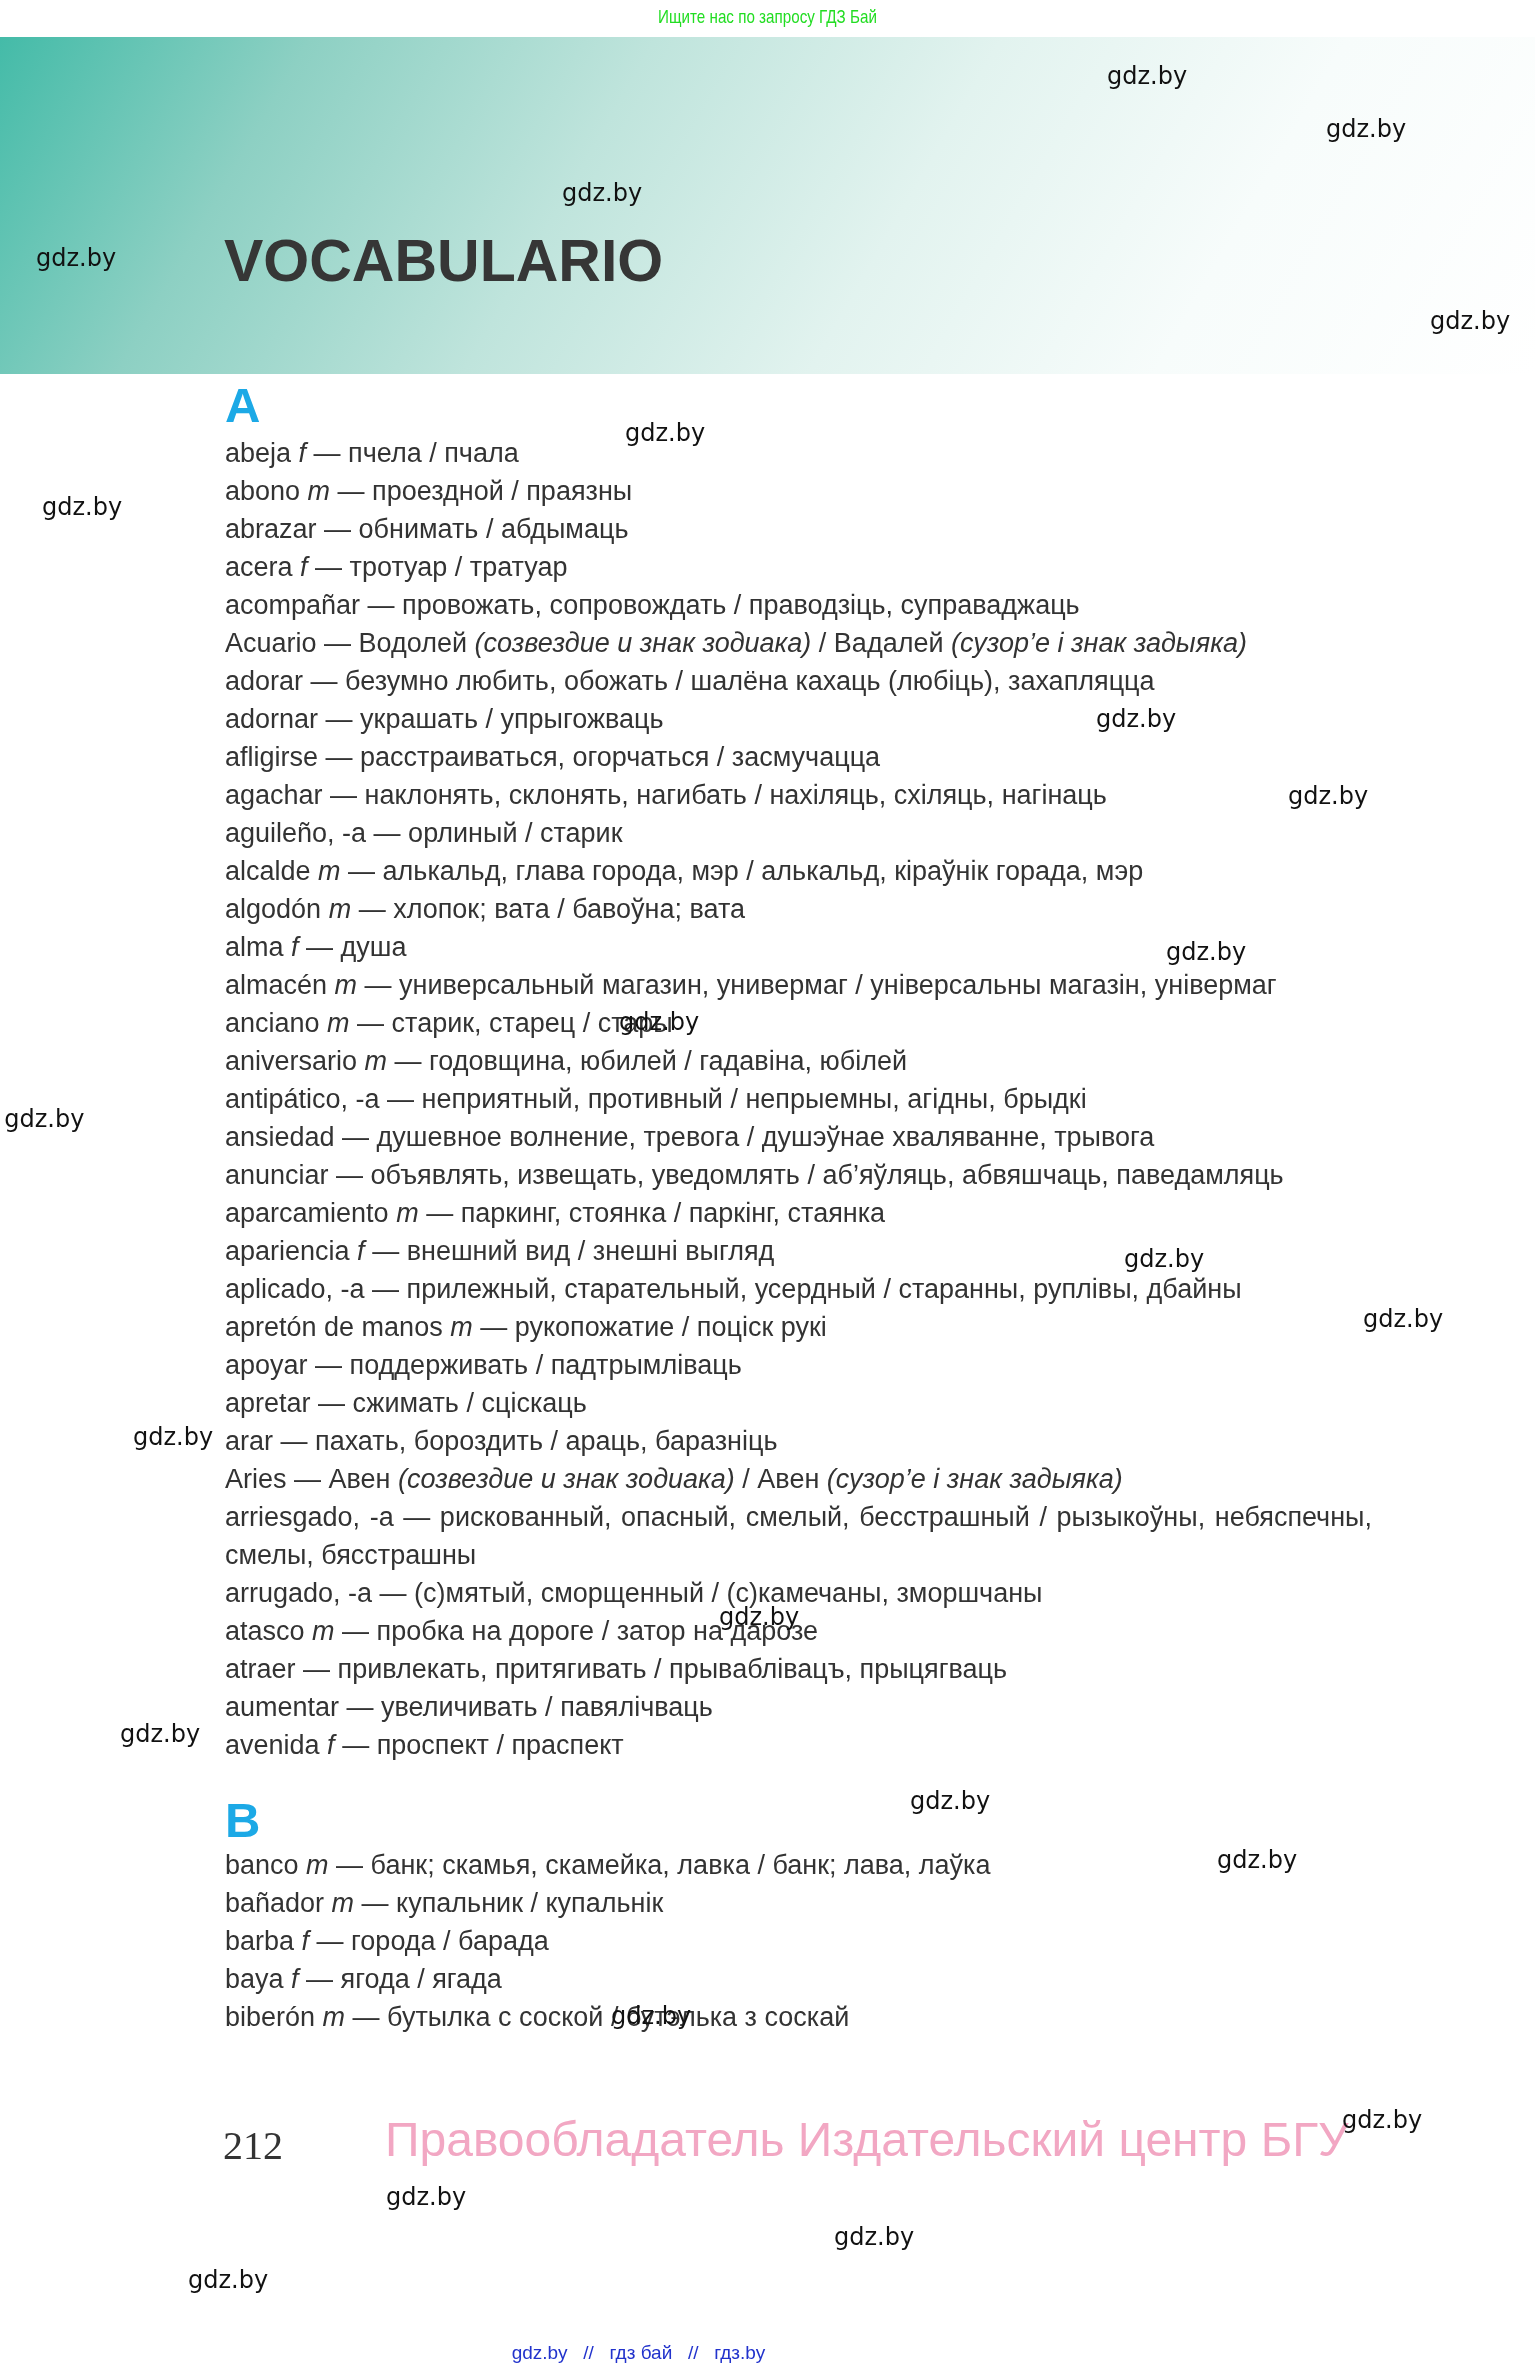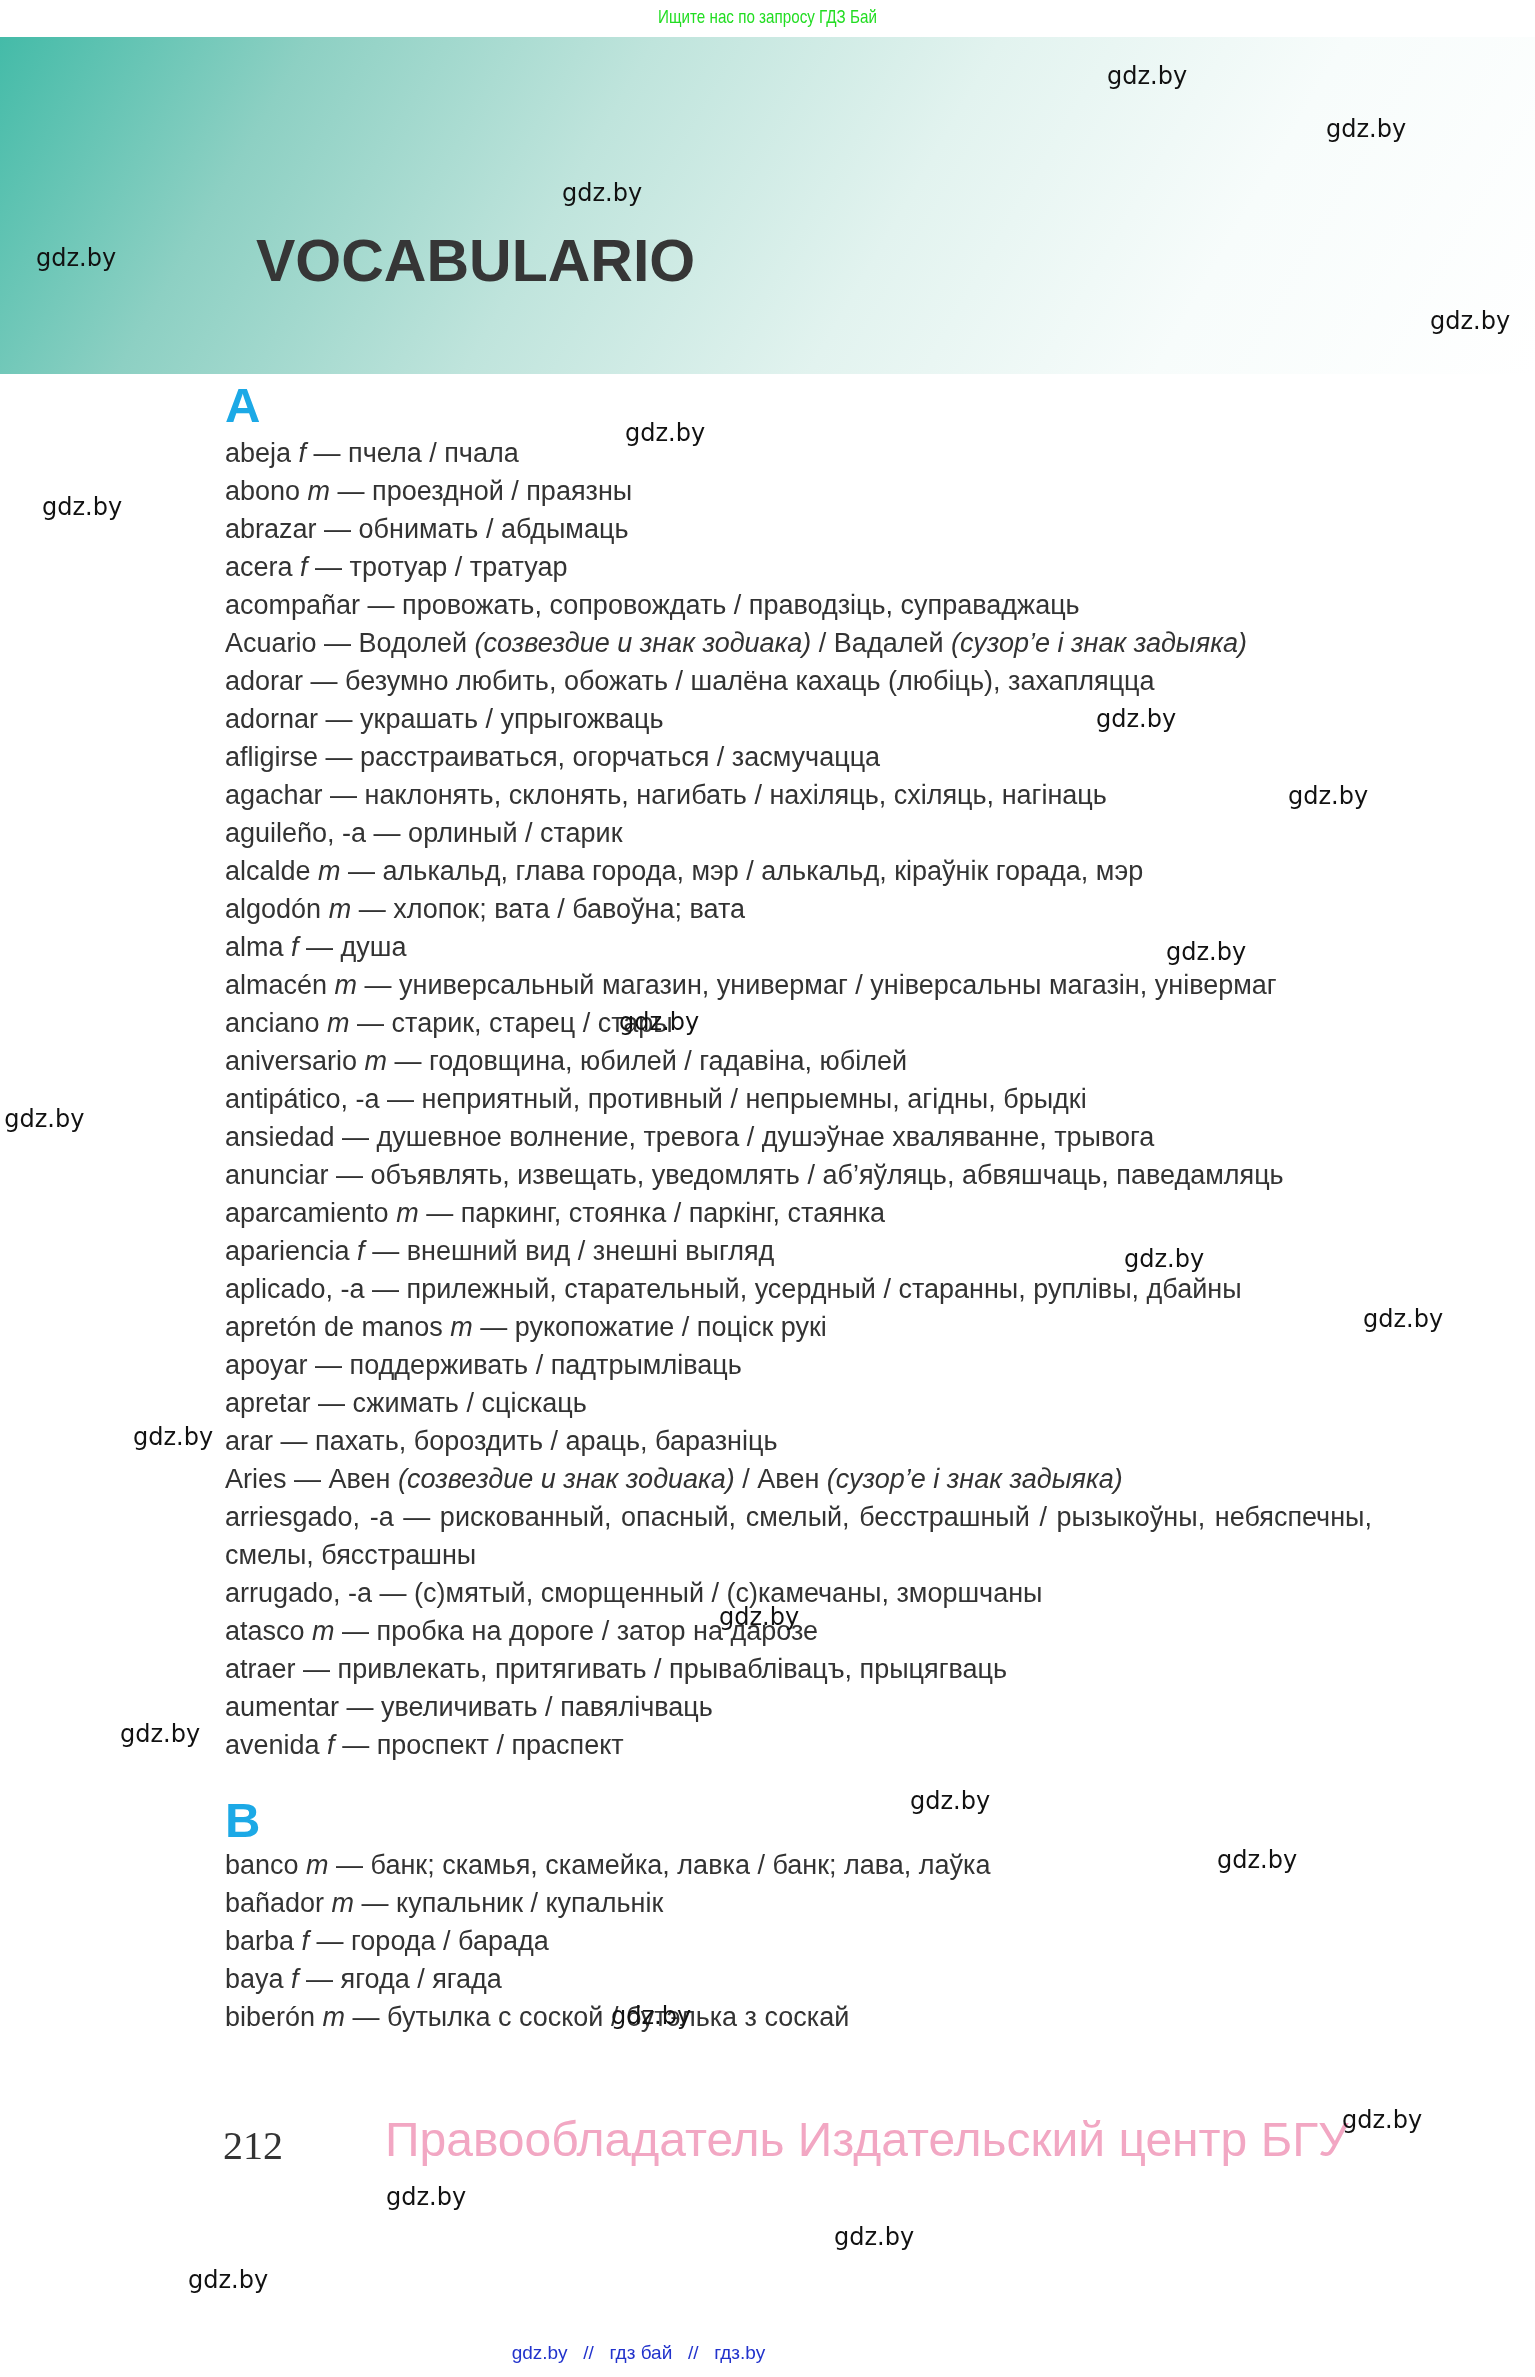--- a/index.html
+++ b/index.html
@@ -16,21 +16,20 @@
     transform: scaleX(0.8);
   }
   .header {
     position: absolute; left: 0; top: 37px; width: 1535px; height: 337px;
     background: linear-gradient(120deg, #44bba8 0%, #8dd0c3 18%, #bfe4dc 38%, #e2f3ef 58%, #f7fcfb 78%, #ffffff 100%);
   }
   .page-title {
     position: absolute; left: 224px; top: 227px;
     font-size: 59px; font-weight: bold; color: #363636; letter-spacing: 0px;
     line-height: 69px;
-    margin-left: 32px;
   }
   .content {
     position: absolute; left: 225px; top: 374px; width: 1147px;
   }
   .letter {
     font-size: 49px; font-weight: bold; color: #1ca9e6; line-height: 52px;
     height: 55px; padding-top: 5.2px;
   }
   .letter.b { margin-top: 29.5px; height: 52px; padding-top: 0; }
   .entry {

